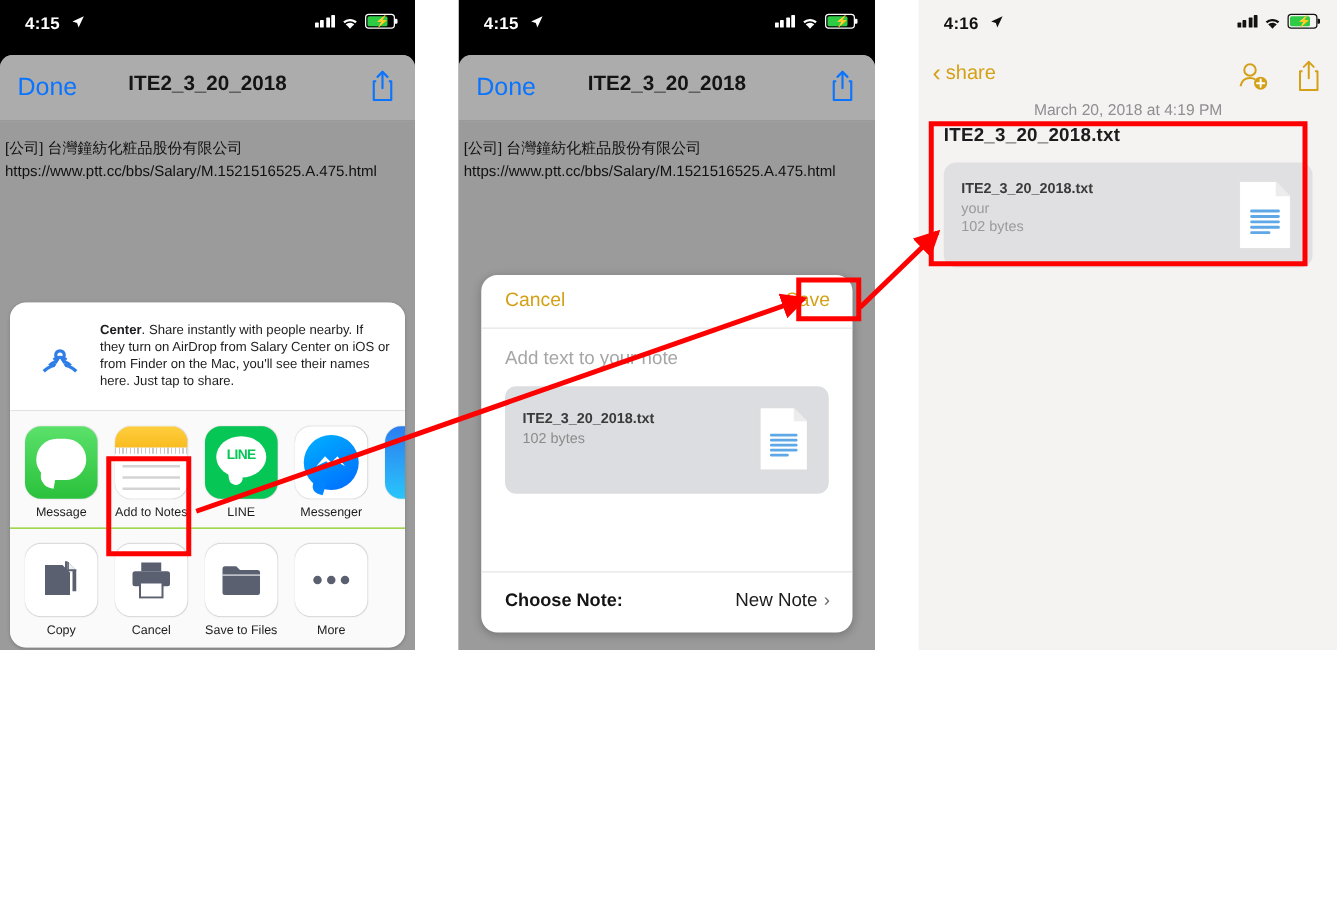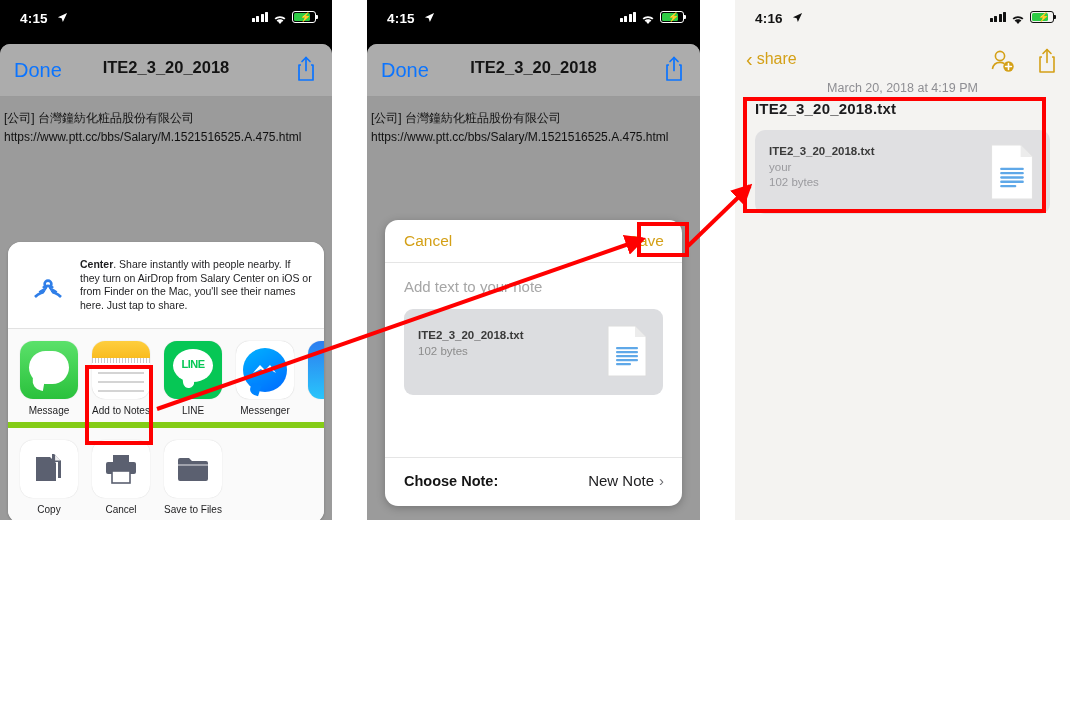--- a/index.html
+++ b/index.html
@@ -49,21 +49,21 @@
   .airdrop-row{display:flex;padding:14px 12px 16px 12px;border-bottom:1px solid #e2e2e2;background:#fff;}
   .airdrop-icon{width:56px;flex:0 0 56px;display:flex;align-items:center;justify-content:center;}
   .airdrop-txt{font-size:10.5px;line-height:13.5px;color:#1d1d1f;padding-left:4px;padding-top:2px;}
   .airdrop-txt b{font-weight:bold;}
 
   .app-row{display:flex;gap:14px;padding:12px 10px 6px 12px;background:#fafafa;overflow:hidden;}
   .app{width:58px;flex:0 0 58px;text-align:center;}
   .app .glyph{width:58px;height:58px;border-radius:13px;overflow:hidden;position:relative;box-shadow:0 0 1px rgba(0,0,0,.25);}
   .app .lbl{font-size:10px;margin-top:6px;color:#1d1d1f;white-space:nowrap;}
 
-  .act-row{display:flex;gap:14px;padding:12px 10px 8px 12px;background:#fafafa;border-top:6px solid #84cc16;}
+  .act-row{display:flex;gap:14px;padding:12px 10px 8px 12px;background:#fafafa;border-top:1px solid #84cc16;}
   .act{width:58px;flex:0 0 58px;text-align:center;}
   .act .box{width:58px;height:58px;border-radius:13px;background:#fff;display:flex;align-items:center;justify-content:center;box-shadow:0 0 1px rgba(0,0,0,.2);}
   .act .lbl{font-size:10px;margin-top:6px;color:#1d1d1f;white-space:nowrap;}
 
   .cancel-btn{position:absolute;left:8px;right:8px;top:578px;height:50px;background:#fff;border-radius:13px;display:flex;align-items:center;justify-content:center;font-size:18px;font-weight:bold;color:#0b74ff;box-shadow:0 1px 3px rgba(0,0,0,.2);}
 
   
   .ic-message{background:linear-gradient(180deg,#5be16a,#2ac13c);}
   .ic-message .bub{position:absolute;left:9px;top:10px;width:40px;height:33px;background:#fff;border-radius:17px;}
   .ic-message .tail{position:absolute;left:12px;top:37px;width:12px;height:12px;background:#fff;border-radius:0 0 0 10px;transform:rotate(10deg);}
@@ -255,20 +255,30 @@
             <div class="lbl">Cancel</div>
           </div>
           <div class="act">
             <div class="box">
               <svg width="32" height="26" viewBox="0 0 32 26">
                   <path d="M1 4a2 2 0 0 1 2-2h9l3 3h14a2 2 0 0 1 2 2v16a2 2 0 0 1-2 2H3a2 2 0 0 1-2-2z" fill="#5b6070"></path>
                   <path d="M1 9h30" stroke="#fff" stroke-width="1.4" opacity=".6"></path>
                 </svg>
             </div>
             <div class="lbl">Save to Files</div>
+          </div>
+          <div class="act">
+            <div class="box">
+              <svg width="30" height="8" viewBox="0 0 30 8">
+                  <circle cx="4" cy="4" r="3.4" fill="#5b6070"></circle>
+                  <circle cx="15" cy="4" r="3.4" fill="#5b6070"></circle>
+                  <circle cx="26" cy="4" r="3.4" fill="#5b6070"></circle>
+                </svg>
+            </div>
+            <div class="lbl">More</div>
           </div>
         </div>
       </div>
 
       <div class="cancel-btn">Cancel</div>
     </div>
 
     <div class="home-ind" style="background:#fff"></div>
   </div>
 

